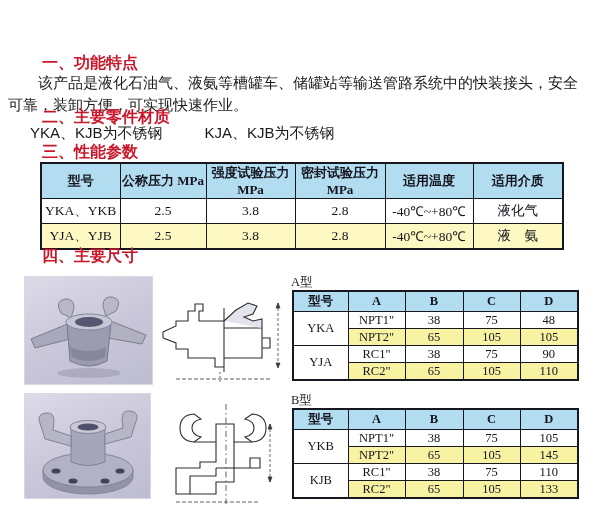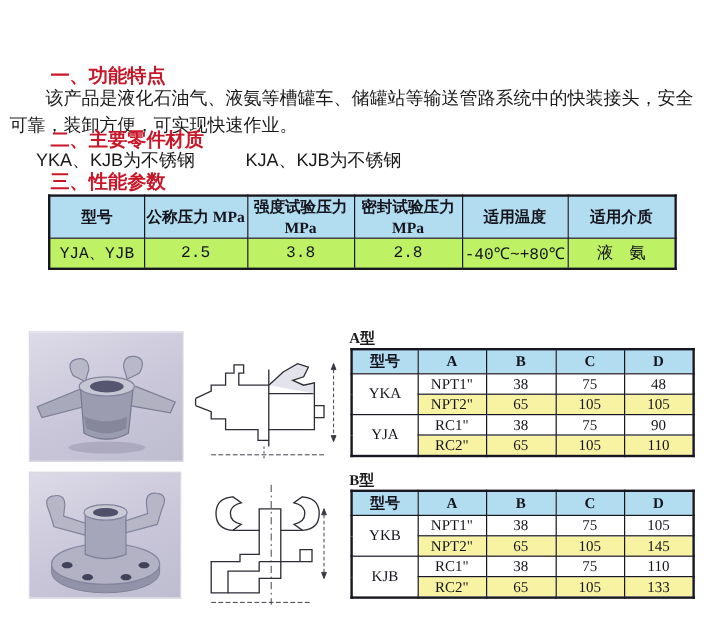--- a/index.html
+++ b/index.html
@@ -16,33 +16,33 @@
     color:#1a1a1a;text-indent:2em;font-family:Liberation Serif, serif;}
   .materials-line{position:absolute;left:30px;top:124px;font-size:15px;color:#1a1a1a;}
   .materials-line .gap{display:inline-block;width:42px;}
 
   table{border-collapse:collapse;table-layout:fixed;}
   .perf-table{position:absolute;left:40px;top:162px;width:522px;
     font-family:"Liberation Serif",serif;border:2px solid #17171f;}
   .perf-table th,.perf-table td{border:1px solid #17171f;text-align:center;padding:0;overflow:hidden;}
   .perf-table th{background:#b2ddf1;font-size:13px;font-weight:bold;height:26px;color:#14141c;}
   .perf-table td{font-size:13.5px;height:24px;color:#14141c;background:#ffffff;}
-  .perf-table tr.yellow td{background:#bef264;font-family:Liberation Mono, monospace;}
+  .perf-table tr.yellow td{background:#fef9c3;}
 
   .dim-table{position:absolute;width:286px;font-family:"Liberation Serif",serif;
     border:2px solid #17171f;}
   .dim-table th,.dim-table td{border:1px solid #17171f;text-align:center;padding:0;overflow:hidden;}
   .dim-table th{background:#b2ddf1;font-size:12.5px;font-weight:bold;height:19px;color:#14141c;}
   .dim-table td{font-size:12.5px;height:16px;color:#14141c;background:#ffffff;}
   .dim-table td.yellow{background:#f8f2a3;}
   .dim-table td.model{background:#ffffff;font-size:12.5px;}
   .table-a{left:292px;top:290px;}
   .table-b{left:292px;top:408px;}
 
-  .type-label{position:absolute;font-family:"Liberation Serif",serif;font-size:12.5px;color:#1a1a1a;font-weight:bold;}
+  .type-label{position:absolute;font-family:"Liberation Serif",serif;font-size:12.5px;color:#1a1a1a;}
   .label-a{left:291px;top:274px;}
   .label-b{left:291px;top:392px;}
 
   .photo{position:absolute;background:linear-gradient(155deg,#dddbe8 0%,#c8c6d8 55%,#bebccf 100%);
     box-shadow:0 0 0 1px #d8d8e0;}
   .photo-a{left:25px;top:277px;width:127px;height:107px;}
   .photo-b{left:25px;top:394px;width:125px;height:104px;}
   .drawing{position:absolute;background:#ffffff;}
   .drawing-a{left:158px;top:280px;width:132px;height:108px;}
   .drawing-b{left:160px;top:398px;width:130px;height:112px;}
@@ -75,31 +75,40 @@
       </colgroup>
     <tbody>
         <tr>
       <th>型号</th>
       <th>公称压力 MPa</th>
       <th>强度试验压力MPa</th>
       <th>密封试验压力MPa</th>
       <th>适用温度</th>
       <th>适用介质</th>
     </tr>
+    <tr>
+      <td>YKA、YKB</td>
+      <td>2.5</td>
+      <td>3.8</td>
+      <td>2.8</td>
+      <td>-40℃~+80℃</td>
+      <td>液化气</td>
+    </tr>
     <tr class="yellow">
       <td>YJA、YJB</td>
       <td>2.5</td>
       <td>3.8</td>
       <td>2.8</td>
       <td>-40℃~+80℃</td>
       <td>液　氨</td>
     </tr>
   </tbody>
     </table>
 
+  <div class="red-heading h-s4">四、主要尺寸</div>
 
   <div class="photo photo-a">
     <svg viewBox="0 0 127 107">
       <ellipse cx="64" cy="96" rx="32" ry="5" fill="#9a98ae" opacity="0.55"></ellipse>
       <path d="M6 62 L40 48 L54 44 L58 56 L45 62 L10 71 Z" fill="#a9a9bc" stroke="#7c7c92" stroke-width="1"></path>
       <path d="M121 58 L88 45 L74 43 L70 55 L83 61 L117 67 Z" fill="#b1b1c2" stroke="#7c7c92" stroke-width="1"></path>
       <path d="M36 36 q-7 -12 4 -14 q9 -1 9 9 l-3 10 Z" fill="#b8b8c8" stroke="#80809a" stroke-width="1"></path>
       <path d="M91 34 q7 -12 -4 -14 q-9 -1 -9 9 l3 10 Z" fill="#b8b8c8" stroke="#80809a" stroke-width="1"></path>
       <path d="M42 46 L45 84 Q64 94 82 84 L86 46 Z" fill="#9c9cb0" stroke="#77778e" stroke-width="1"></path>
       <path d="M45 70 Q64 78 81 70 L80 80 Q64 88 47 80 Z" fill="#87879c"></path>

